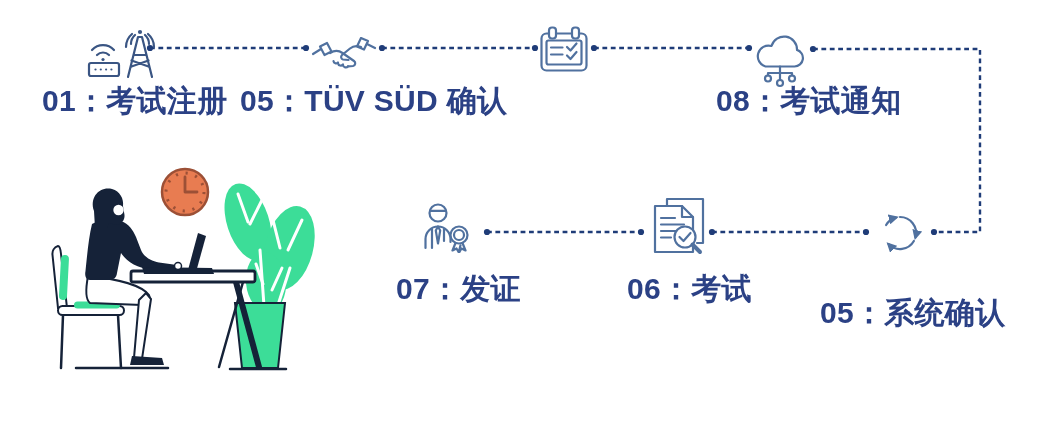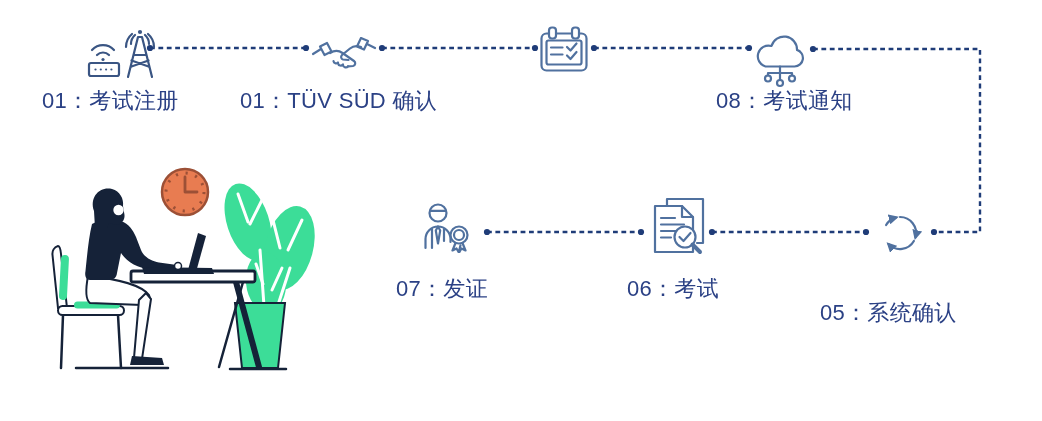--- a/index.html
+++ b/index.html
@@ -7,21 +7,21 @@
     position:relative;width:1042px;height:421px;background:#ffffff;overflow:hidden;
     font-family:"Liberation Sans","DejaVu Sans",sans-serif;
   }
   .connectors{position:absolute;left:0;top:0;width:1042px;height:421px;color:var(--connector,#1f3c78);}
   .connectors .dash{fill:none;stroke:currentColor;stroke-width:2.4;stroke-dasharray:4.8 3.6;}
   .connectors .dot{fill:currentColor;stroke:none;}
   .icon{position:absolute;color:var(--icon_stroke,#50719f);}
   .icon svg{display:block;fill:none;stroke:currentColor;stroke-width:2.2;stroke-linecap:round;stroke-linejoin:round;}
   .icon--dark{color:var(--icon_stroke_dark,#3a5583);}
   .flow-label{
-    position:absolute;font-weight:normal;font-size:22px;line-height:24px;
+    position:absolute;font-weight:bold;font-size:30px;line-height:24px;
     color:var(--label_text,#2b4185);white-space:nowrap;letter-spacing:.3px;
   }
   .pos-i1{left:84px;top:24px;}  .pos-i2{left:311px;top:37px;}
   .pos-i3{left:539px;top:26px;} .pos-i4{left:753px;top:33px;}
   .pos-i5{left:874px;top:206px;}.pos-i6{left:651px;top:196px;}
   .pos-i7{left:421px;top:201px;}
   .pos-l1{left:42px;top:89px;}  .pos-l2{left:240px;top:89px;}
   .pos-l3{left:479px;top:89px;} .pos-l4{left:716px;top:89px;}
   .pos-l7{left:396px;top:277px;}.pos-l6{left:627px;top:277px;}
   .pos-l5{left:820px;top:277px;margin-top:24px;}
@@ -147,21 +147,21 @@
       <path d="M11,28 V47 M23,28 V40"></path>
       <path d="M17,25.5 l2.2,4 -2.2,13 -2.2,-13 z"></path>
       <circle cx="38" cy="34" r="8.5" fill="#fff"></circle>
       <circle cx="38" cy="34" r="5"></circle>
       <path d="M34.5,42 l-3,7.5 4,-2 2.2,3.8 1.8,-7"></path>
       <path d="M41.5,42 l3,7.5 -4,-2 -2.2,3.8"></path>
     </svg>
   </div>
 
   <div class="flow-label pos-l1">01：考试注册</div>
-  <div class="flow-label pos-l2">01：TÜV SÜD 确认</div>
+  <div class="flow-label pos-l2">05：TÜV SÜD 确认</div>
   <div class="flow-label pos-l4">08：考试通知</div>
   <div class="flow-label pos-l7">07：发证</div>
   <div class="flow-label pos-l6">06：考试</div>
   <div class="flow-label pos-l5">05：系统确认</div>
 
   <div class="illustration">
     <svg viewBox="0 0 300 262" xmlns="http://www.w3.org/2000/svg">
 
       <path class="s-ink" d="M46,210 H138" fill="none" stroke-width="2.5" stroke-linecap="round"></path>
       <path class="s-ink" d="M200,211 H256" fill="none" stroke-width="2.5" stroke-linecap="round"></path>

